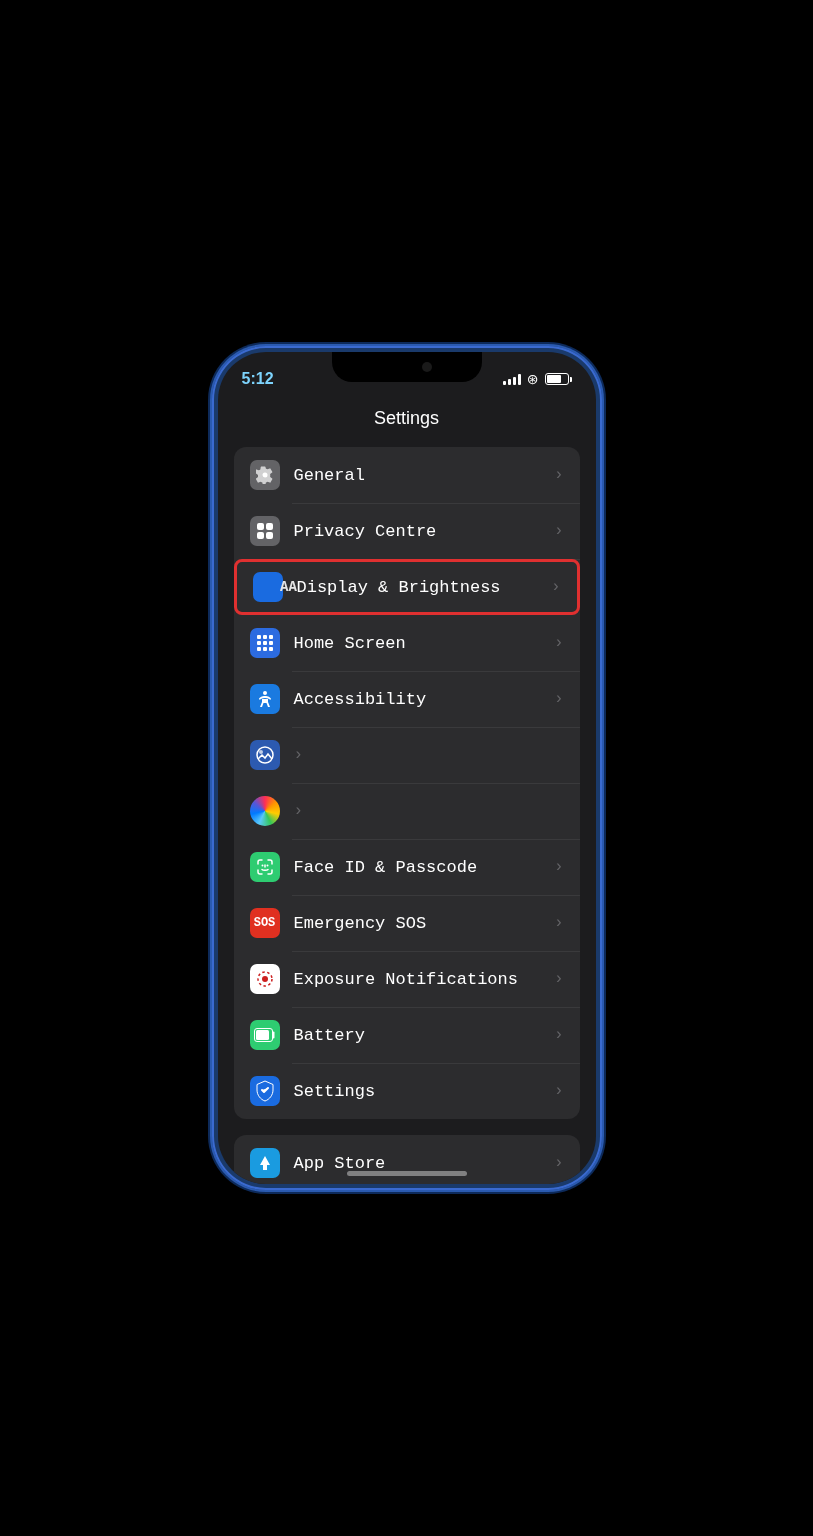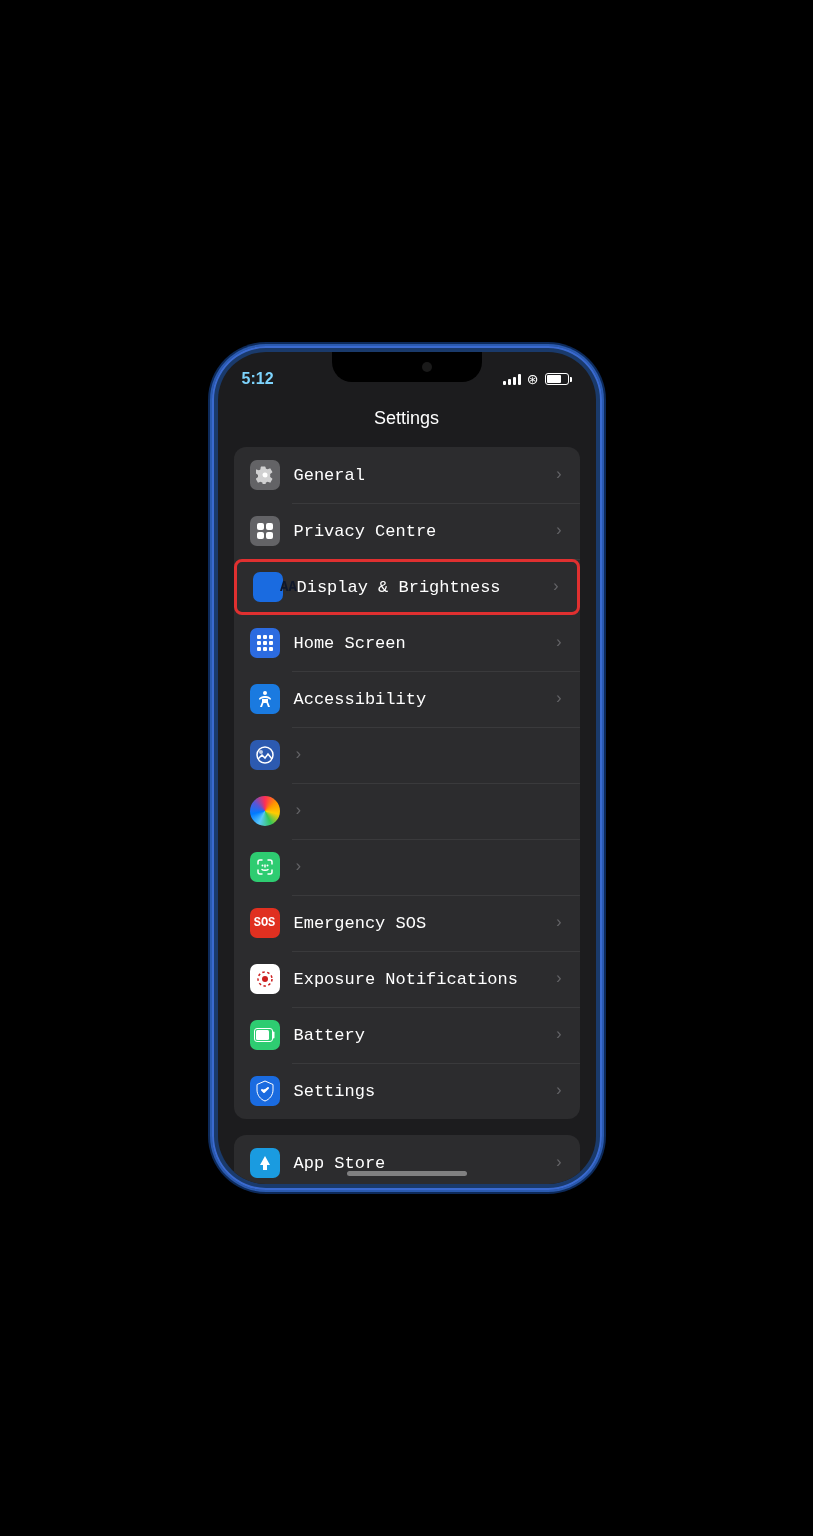--- a/index.html
+++ b/index.html
@@ -294,21 +294,21 @@
                 <rect x="2" y="11" width="7" height="7" rx="2"></rect>
                 <rect x="11" y="11" width="7" height="7" rx="2"></rect>
               </svg>
             </div>
             <span class="item-label">Privacy Centre</span>
             <span class="item-chevron">›</span>
           </div>
 
           <div class="settings-item highlighted">
             <div class="item-icon icon-display">
-              <span style="color:#0f172a;font-size:14px;font-weight:700;margin-left:42px;">AA</span>
+              <span style="color:#e5e5e5;font-size:14px;font-weight:700;margin-left:42px;">AA</span>
             </div>
             <span class="item-label">Display &amp; Brightness</span>
             <span class="item-chevron">›</span>
           </div>
 
           <div class="settings-item">
             <div class="item-icon icon-homescreen">
               <svg width="20" height="20" viewBox="0 0 20 20" fill="white">
                 <rect x="2" y="2" width="4" height="4" rx="1"></rect>
                 <rect x="8" y="2" width="4" height="4" rx="1"></rect>
@@ -356,20 +356,21 @@
           <div class="settings-item">
             <div class="item-icon icon-faceid">
               <svg width="20" height="20" viewBox="0 0 20 20" fill="none">
                 <path d="M7 3H5a2 2 0 00-2 2v2M13 3h2a2 2 0 012 2v2M7 17H5a2 2 0 01-2-2v-2M13 17h2a2 2 0 002-2v-2" stroke="white" stroke-width="1.5" stroke-linecap="round"></path>
                 <circle cx="7.5" cy="8.5" r="1" fill="white"></circle>
                 <circle cx="12.5" cy="8.5" r="1" fill="white"></circle>
                 <path d="M7 12.5c1 1 5 1 6 0" stroke="white" stroke-width="1.5" stroke-linecap="round"></path>
                 <path d="M10 8v2" stroke="white" stroke-width="1.5" stroke-linecap="round"></path>
               </svg>
             </div>
+            <span class="item-label">Face ID &amp; Passcode</span>
             <span class="item-chevron">›</span>
           </div>
 
           <div class="settings-item">
             <div class="item-icon icon-sos">
               <span style="color:white;font-size:12px;font-weight:700;">SOS</span>
             </div>
             <span class="item-label">Emergency SOS</span>
             <span class="item-chevron">›</span>
           </div>

